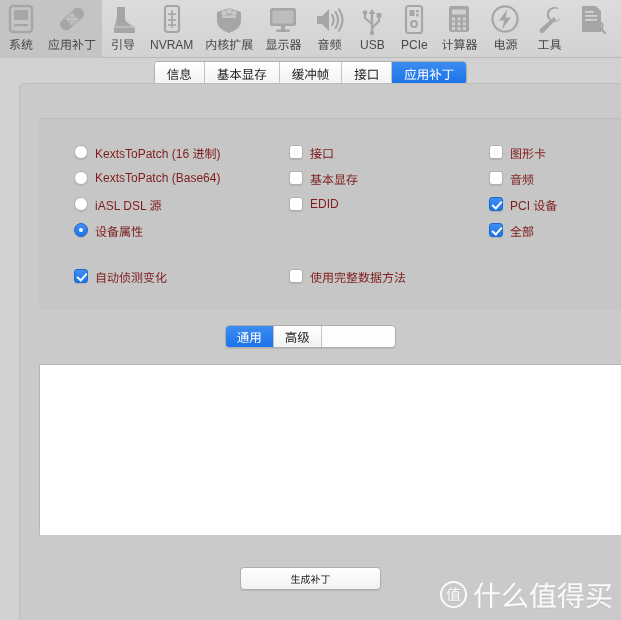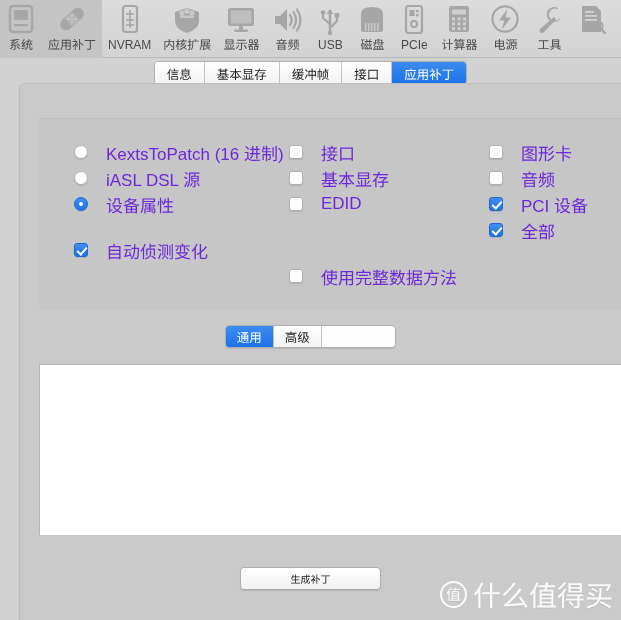--- a/index.html
+++ b/index.html
@@ -135,24 +135,24 @@
   .opt-col.c2 { left: 250px; }
   .opt-col.c3 { left: 450px; }
 
   .opt-row {
     display: flex;
     align-items: center;
     height: 26px;
     cursor: default;
   }
   .opt-row .lbl {
-    font-size: 17px;
-    color: #6d28d9;
+    font-size: 12px;
+    color: #7f1d1d;
     white-space: nowrap;
-    margin-left: 18px;
+    margin-left: 7px;
   }
 
   
   .radio {
     width: 14px; height: 14px;
     border-radius: 50%;
     background: #ffffff;
     border: 1px solid #b0b0b0;
     box-sizing: border-box;
     flex: 0 0 auto;
@@ -339,20 +339,29 @@
             <circle cx="17.2" cy="12.6" r="0.95" fill="#cfcfcf"></circle>
             <circle cx="12.6" cy="17.4" r="0.95" fill="#cfcfcf"></circle>
             <circle cx="17.2" cy="17.4" r="0.95" fill="#cfcfcf"></circle>
             <circle cx="14.9" cy="15" r="0.95" fill="#cfcfcf"></circle>
           </g>
         </svg>
       </span>
       <span class="tb-label">应用补丁</span>
     </div>
 
+    <div class="tb-item">
+      <span class="tb-ico">
+        <svg width="30" height="32" viewBox="0 0 30 32">
+          <path d="M9 3 h8 v11 q0 3 3 5 l4 2.4 q3 1.8 3 5 v2.6 h-21 v-3 q0 -2 0.6 -4 Q9 16 9 11 Z" fill="#a6a6a6"></path>
+          <path d="M7 23 h20" stroke="#c2c2c2" stroke-width="1.5" fill="none"></path>
+        </svg>
+      </span>
+      <span class="tb-label">引导</span>
+    </div>
 
     <div class="tb-item">
       <span class="tb-ico">
         <svg width="30" height="32" viewBox="0 0 30 32">
           <rect x="8" y="2" width="14" height="26" rx="2.5" fill="none" stroke="#a6a6a6" stroke-width="2.2"></rect>
           <line x1="15" y1="6" x2="15" y2="24" stroke="#a6a6a6" stroke-width="1.6"></line>
           <line x1="11" y1="10" x2="19" y2="10" stroke="#a6a6a6" stroke-width="1.6"></line>
           <line x1="11" y1="16" x2="19" y2="16" stroke="#a6a6a6" stroke-width="1.6"></line>
           <line x1="11" y1="21" x2="19" y2="21" stroke="#a6a6a6" stroke-width="1.6"></line>
         </svg>
@@ -405,35 +414,20 @@
           <circle cx="15" cy="29" r="2.2" fill="#a6a6a6"></circle>
           <path d="M15 20 L8 14 V10" stroke="#a6a6a6" stroke-width="2.2" fill="none"></path>
           <circle cx="8" cy="8.6" r="2.3" fill="#a6a6a6"></circle>
           <path d="M15 24 L22 17 V13" stroke="#a6a6a6" stroke-width="2.2" fill="none"></path>
           <rect x="19.6" y="9" width="4.8" height="4.4" fill="#a6a6a6"></rect>
         </svg>
       </span>
       <span class="tb-label">USB</span>
     </div>
 
-    <div class="tb-item">
-      <span class="tb-ico">
-        <svg width="30" height="32" viewBox="0 0 30 32">
-          <path d="M4 10 q0 -7 11 -7 q11 0 11 7 v16 q0 2 -2 2 H6 q-2 0 -2 -2 Z" fill="#a6a6a6"></path>
-          <g fill="#c9c9c9">
-            <rect x="8" y="19" width="1.5" height="8"></rect>
-            <rect x="11" y="19" width="1.5" height="8"></rect>
-            <rect x="14" y="19" width="1.5" height="8"></rect>
-            <rect x="17" y="19" width="1.5" height="8"></rect>
-            <rect x="20" y="19" width="1.5" height="8"></rect>
-          </g>
-        </svg>
-      </span>
-      <span class="tb-label">磁盘</span>
-    </div>
 
     <div class="tb-item">
       <span class="tb-ico">
         <svg width="30" height="32" viewBox="0 0 30 32">
           <rect x="7" y="2" width="16" height="27" rx="2.5" fill="none" stroke="#a6a6a6" stroke-width="2.2"></rect>
           <rect x="10.5" y="6" width="5" height="6" fill="#a6a6a6"></rect>
           <rect x="17" y="6" width="2.6" height="2.4" fill="#a6a6a6"></rect>
           <rect x="17" y="10" width="2.6" height="2.4" fill="#a6a6a6"></rect>
           <circle cx="15" cy="20" r="3" fill="none" stroke="#a6a6a6" stroke-width="2"></circle>
         </svg>
@@ -514,20 +508,24 @@
 
   <div class="options-box">
 
     <div class="opt-col c1" style="top:20px;">
       <div class="opt-row">
         <span class="radio"></span>
         <span class="lbl">KextsToPatch (16 进制)</span>
       </div>
       <div class="opt-row">
         <span class="radio"></span>
+        <span class="lbl">KextsToPatch (Base64)</span>
+      </div>
+      <div class="opt-row">
+        <span class="radio"></span>
         <span class="lbl">iASL DSL 源</span>
       </div>
       <div class="opt-row">
         <span class="radio on"></span>
         <span class="lbl">设备属性</span>
       </div>
       <div class="spacer-row"></div>
       <div class="opt-row">
         <span class="checkbox on"></span>
         <span class="lbl">自动侦测变化</span>

